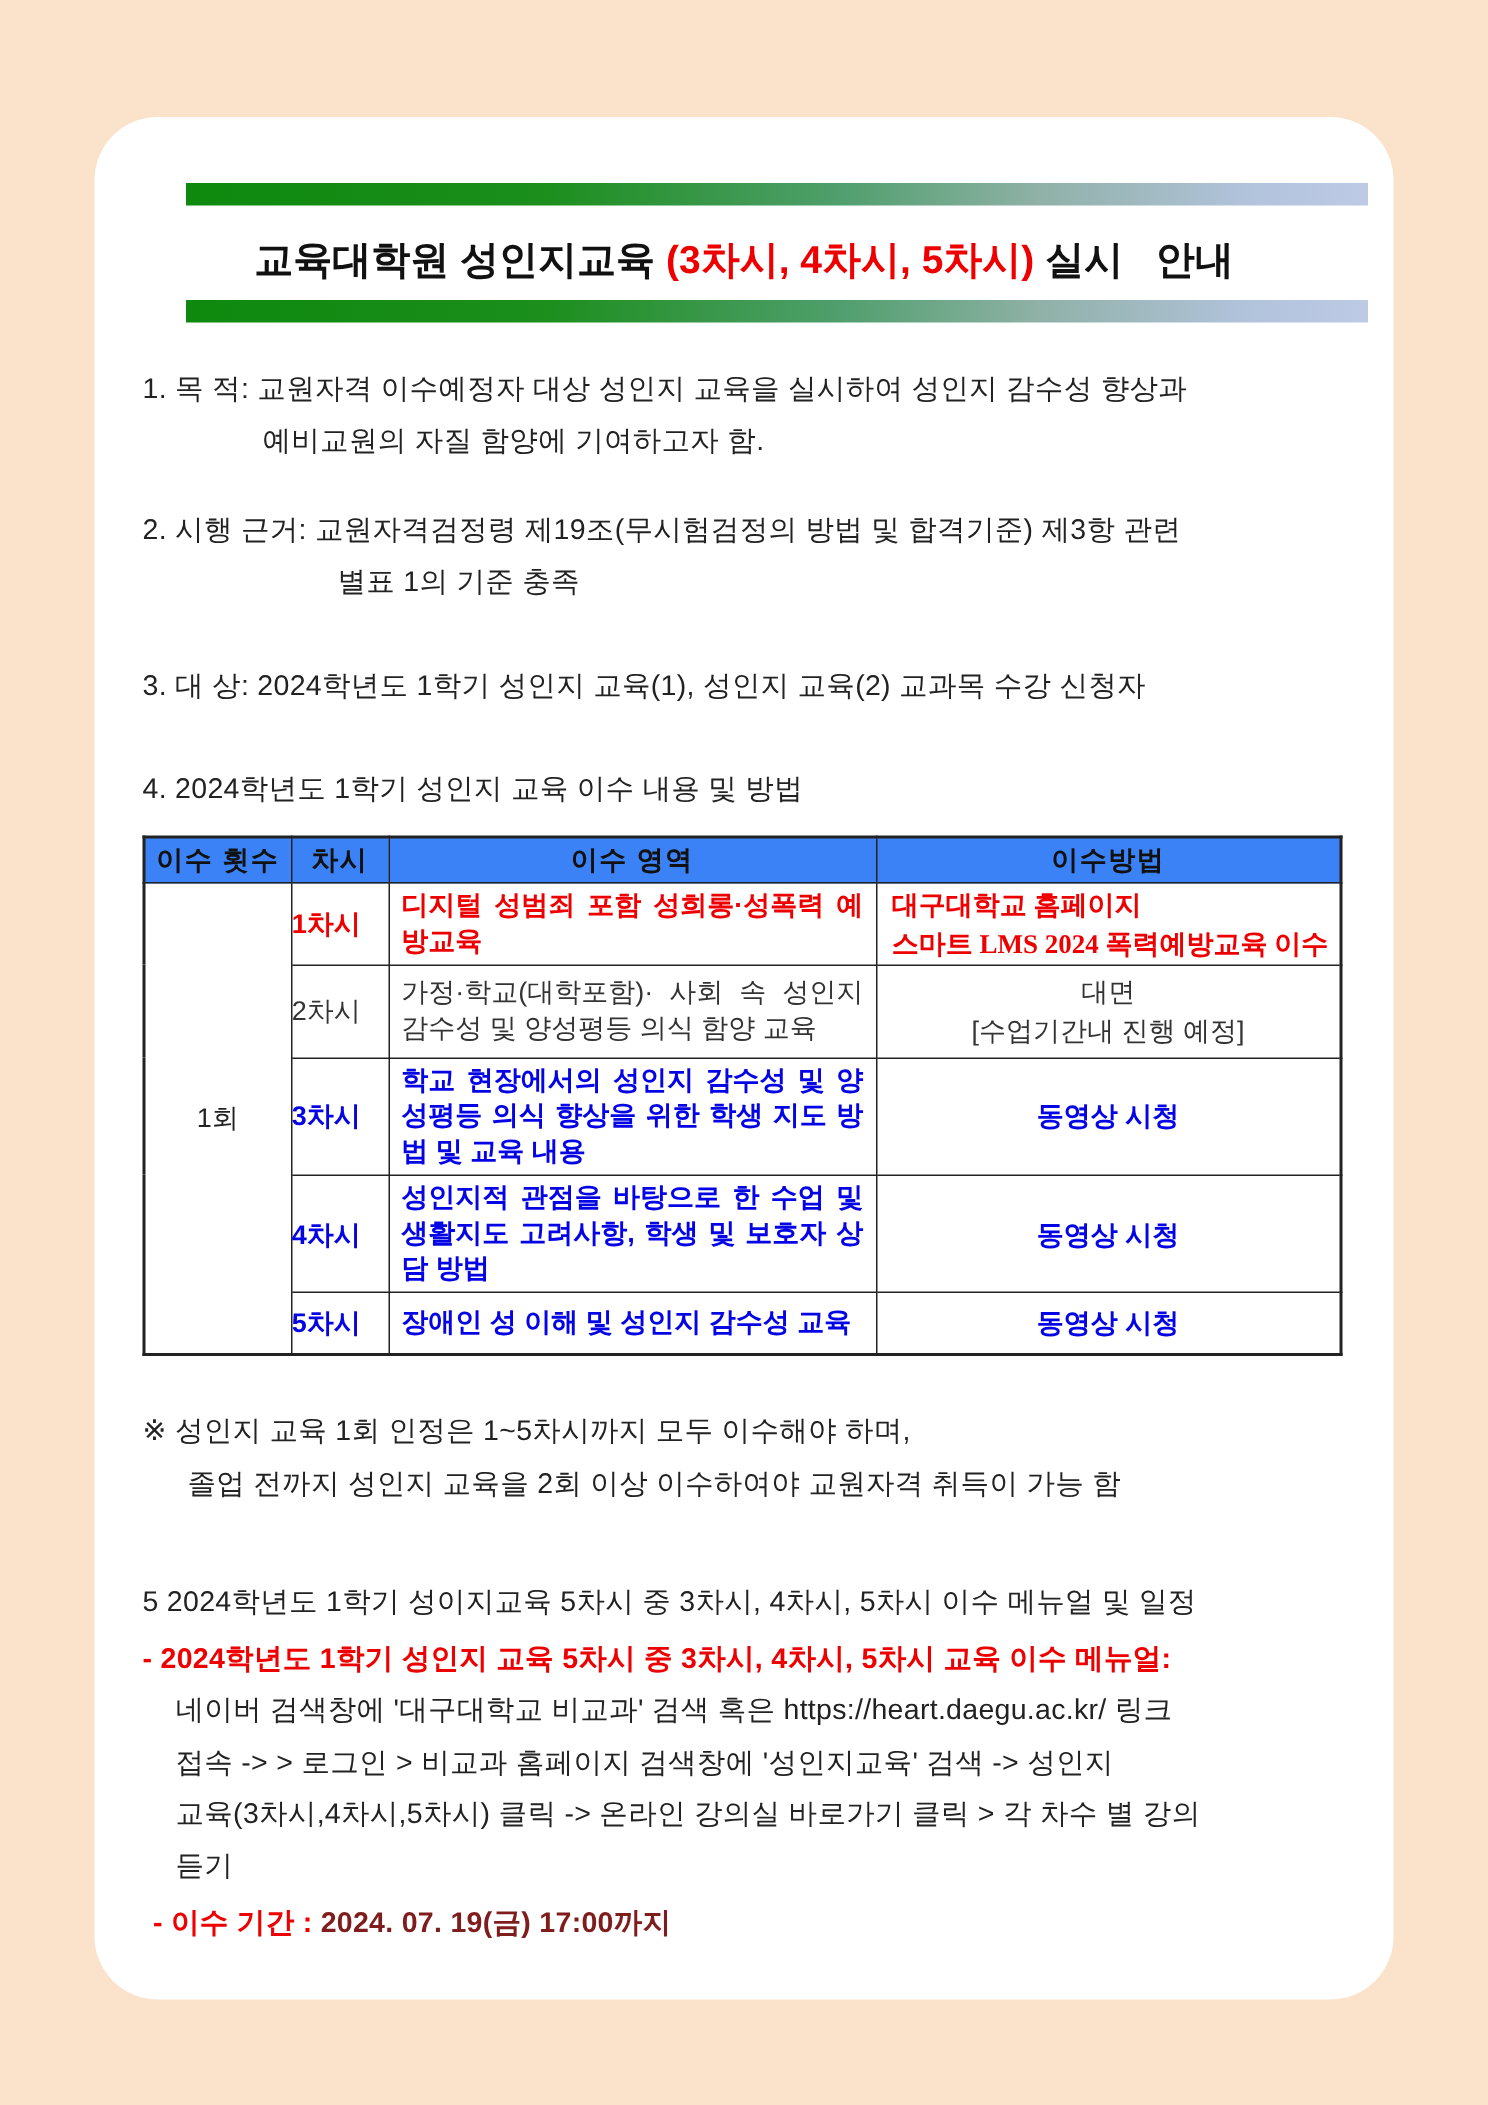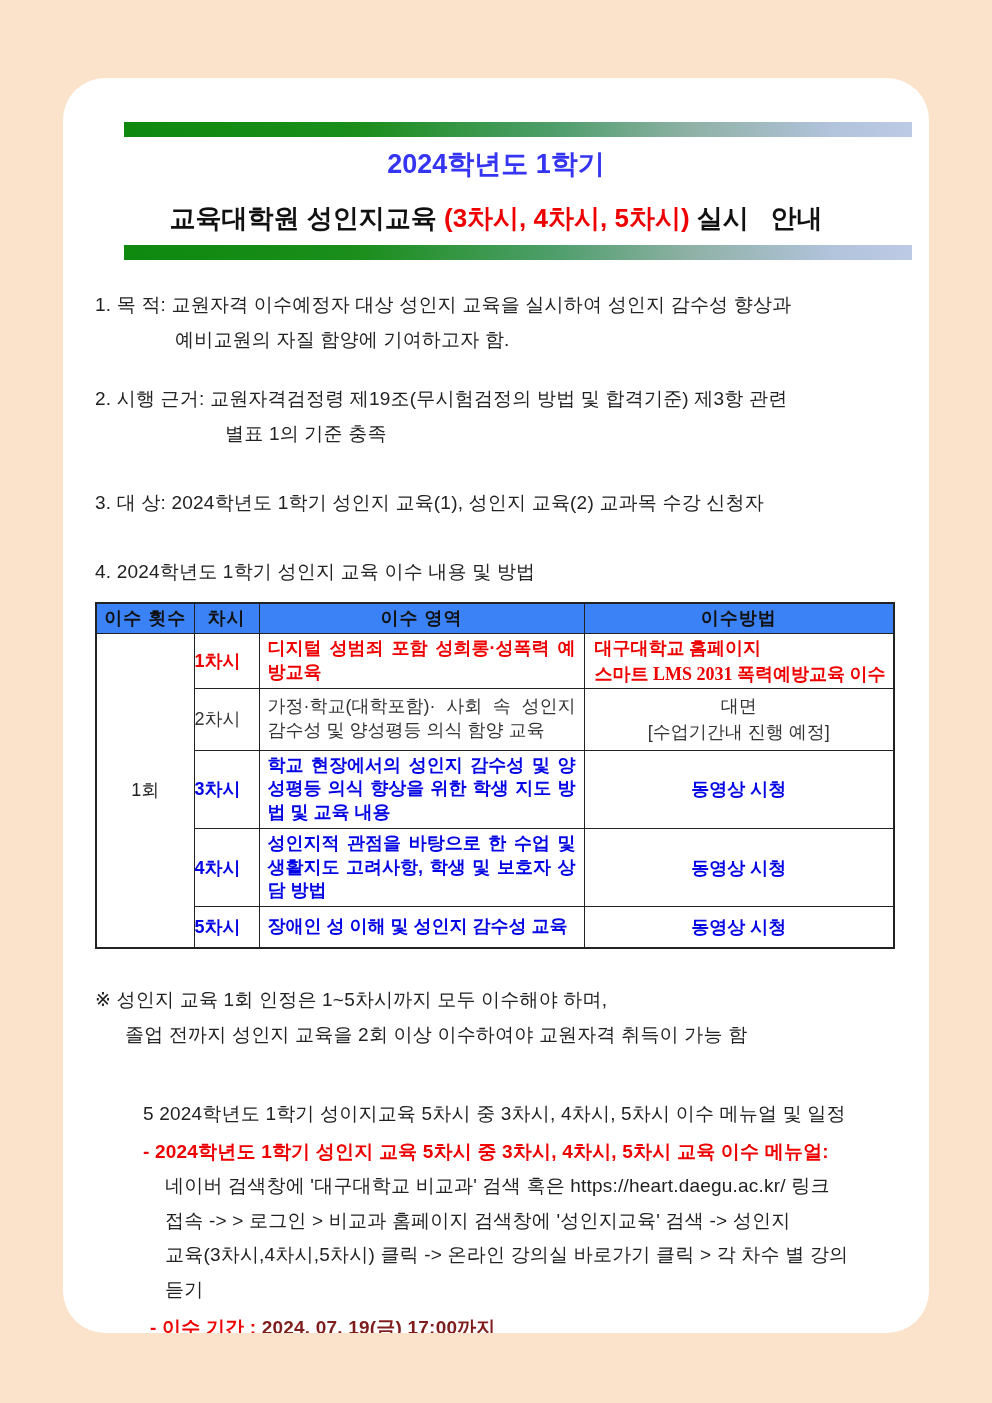--- a/index.html
+++ b/index.html
@@ -66,35 +66,34 @@
   td.count { text-align:center; }
   tr.r1 td { color:#ee0000; font-weight:bold; }
   tr.r2 td { color:#333; font-weight:normal; }
   tr.rblue td { color:#0404e4; font-weight:bold; }
   tr td.count { color:#222 !important; font-weight:normal !important; }
   tr.r2 td { height:62px; }
   tr.r3h td { height:68px; }
   tr.r5h td { height:41px; }
 
   .note { margin-top:34px; line-height:1.84; }
-  .sec-5 { margin-top:44px; line-height:1.8;margin-left:48px; }
+  .sec-5 { margin-top:44px; line-height:1.8; }
   .red-line { color:#ee0000; font-weight:bold; margin-top:4px; }
   .manual { line-height:1.82; }
   .period { margin-top:4px; font-weight:bold; }
   .period .lbl { color:#ee0000; }
   .period .val { color:#7f1d1d; }
 </style>
 </head>
 <body>
 
 <div class="doc">
 
   <div class="bar top"></div>
 
-  <div class="title-1">2024학년도 1학기</div>
 
   <div class="title-2"><span exit="">교육대학원 성인지교육 </span><span class="red-seg">(3차시, 4차시, 5차시)</span><span> 실시   안내</span></div>
 
   <div class="bar bottom"></div>
 
   <div class="content">
 
     <div class="sec sec-1">
       <div>1. 목 적: 교원자격 이수예정자 대상 성인지 교육을 실시하여 성인지 감수성 향상과</div>
       <div class="indent-80">예비교원의 자질 함양에 기여하고자 함.</div>
@@ -128,21 +127,21 @@
           <th>이수방법</th>
         </tr>
       </thead>
       <tbody>
         <tr class="r1">
           <td class="count" rowspan="5">1회</td>
           <td class="session">1차시</td>
           <td class="area">디지털 성범죄 포함 성희롱·성폭력 예방교육</td>
           <td class="method left">
             <div>대구대학교 홈페이지</div>
-            <div>스마트 LMS 2031 폭력예방교육 이수</div>
+            <div>스마트 LMS 2024 폭력예방교육 이수</div>
           </td>
         </tr>
         <tr class="r2">
           <td class="session">2차시</td>
           <td class="area">가정·학교(대학포함)· 사회 속 성인지 감수성 및 양성평등 의식 함양 교육</td>
           <td class="method">
             <div>대면</div>
             <div>[수업기간내 진행 예정]</div>
           </td>
         </tr>

